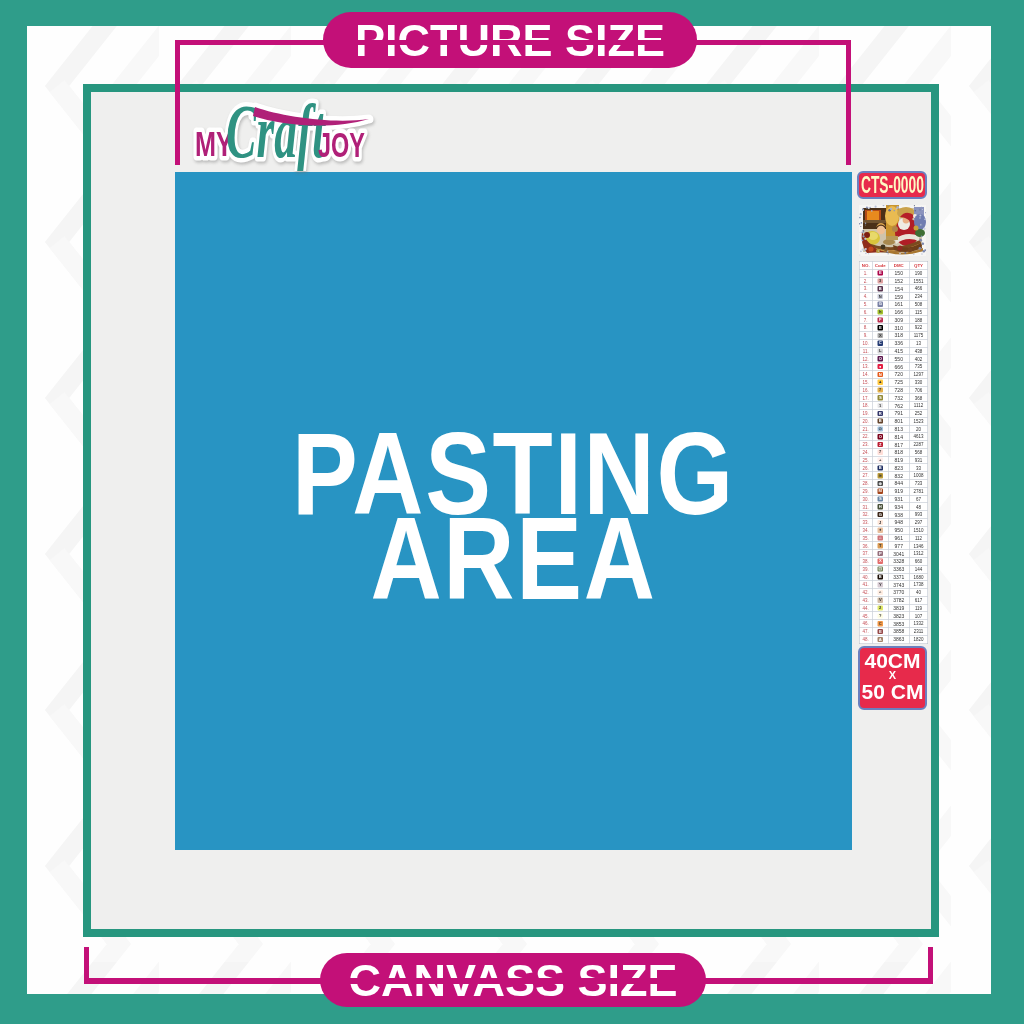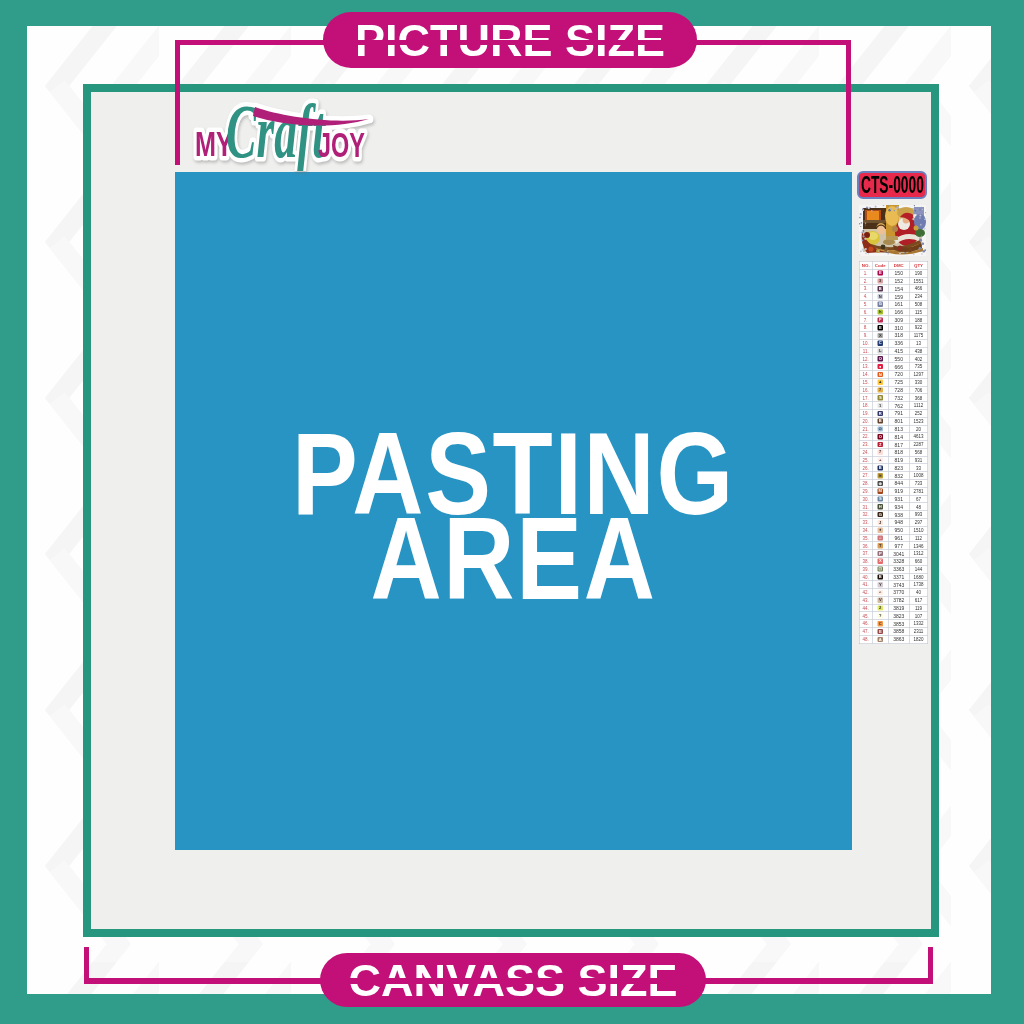--- a/index.html
+++ b/index.html
@@ -4,21 +4,21 @@
 html,body{margin:0;padding:0}
 .stage{position:relative;width:1024px;height:1024px;background:#2f9d8a;overflow:hidden;font-family:"Liberation Sans",sans-serif}
 .chev{position:absolute;left:27px;top:26px;width:964px;height:968px;background:#fefefe}
 .canvas{position:absolute;left:83px;top:84px;width:856px;height:853px;background:#efefee;border:8px solid #27967f;box-sizing:border-box}
 .blue{position:absolute;left:175px;top:172px;width:677px;height:678px;background:#2894c3}
 .pasting{position:absolute;left:0;top:260px;width:677px;text-align:center;color:#fff;font-weight:bold;font-size:116px;line-height:85px;letter-spacing:2px;transform:scaleX(.85);transform-origin:50% 0}
 .mag{position:absolute;background:#c31078;z-index:5}
 .pill{position:absolute;background:#c31078;border-radius:28px;color:#fff;font-weight:bold;text-align:center}
 .pill1{left:323px;top:12px;width:374px;height:56px;font-size:45px;line-height:57px}
 .pill2{left:320px;top:953px;width:386px;height:54px;font-size:45px;line-height:55px}
-.cts{position:absolute;left:857px;top:171px;width:70px;height:28px;background:#e72a4b;border:2px solid #6b80bf;border-radius:6px;box-sizing:border-box;color:#000000;font-weight:bold;display:flex;align-items:center;justify-content:center;font-size:23px}
+.cts{position:absolute;left:857px;top:171px;width:70px;height:28px;background:#e72a4b;border:2px solid #6b80bf;border-radius:6px;box-sizing:border-box;color:#fef9c3;font-weight:bold;display:flex;align-items:center;justify-content:center;font-size:23px}
 .sizebox{position:absolute;left:858px;top:646px;width:69px;height:64px;background:#e72a4b;border:2px solid #6b80bf;border-radius:6px;box-sizing:border-box;color:#fff;font-weight:bold;text-align:center}
 .sizebox .l1{font-size:21px;line-height:21px;margin-top:2px}
 .sizebox .lx{font-size:11px;line-height:9px}
 .sizebox .l2{font-size:21px;line-height:23px}
 .tblwrap{position:absolute;left:859px;top:261px;width:69px;height:382px}
 .tbl{width:138px;transform:scale(0.5);transform-origin:0 0;background:#fff;border:1.6px solid #b3bac6;box-sizing:border-box}
 .tr{display:flex;height:15.58px;border-bottom:1.6px solid #b3bac6;box-sizing:border-box;align-items:center}
 .tr:last-child{border-bottom:none}
 .c1{width:26px;border-right:1.6px solid #b3bac6;box-sizing:border-box;text-align:center;font-size:9px;color:#c55058;height:100%;display:flex;align-items:center;justify-content:center}
 .c2{width:32px;border-right:1.6px solid #b3bac6;box-sizing:border-box;height:100%;display:flex;align-items:center;justify-content:center}
@@ -568,16 +568,21 @@
 <div class="tr">
           <div class="c1">48.</div>
           <div class="c2">
             <span class="sq" style="background:#A4846B;color:#ffffff">A</span>
           </div>
           <div class="c3">3863</div>
           <div class="c4">1820</div>
         </div>
   </div>
   </div>
+  <div class="sizebox">
+      <div class="l1">40CM</div>
+      <div class="lx">X</div>
+      <div class="l2">50 CM</div>
+    </div>
 
   <div class="pill pill1">PICTURE SIZE</div>
   <div class="pill pill2">CANVASS SIZE</div>
 </div>
 
 </body></html>

